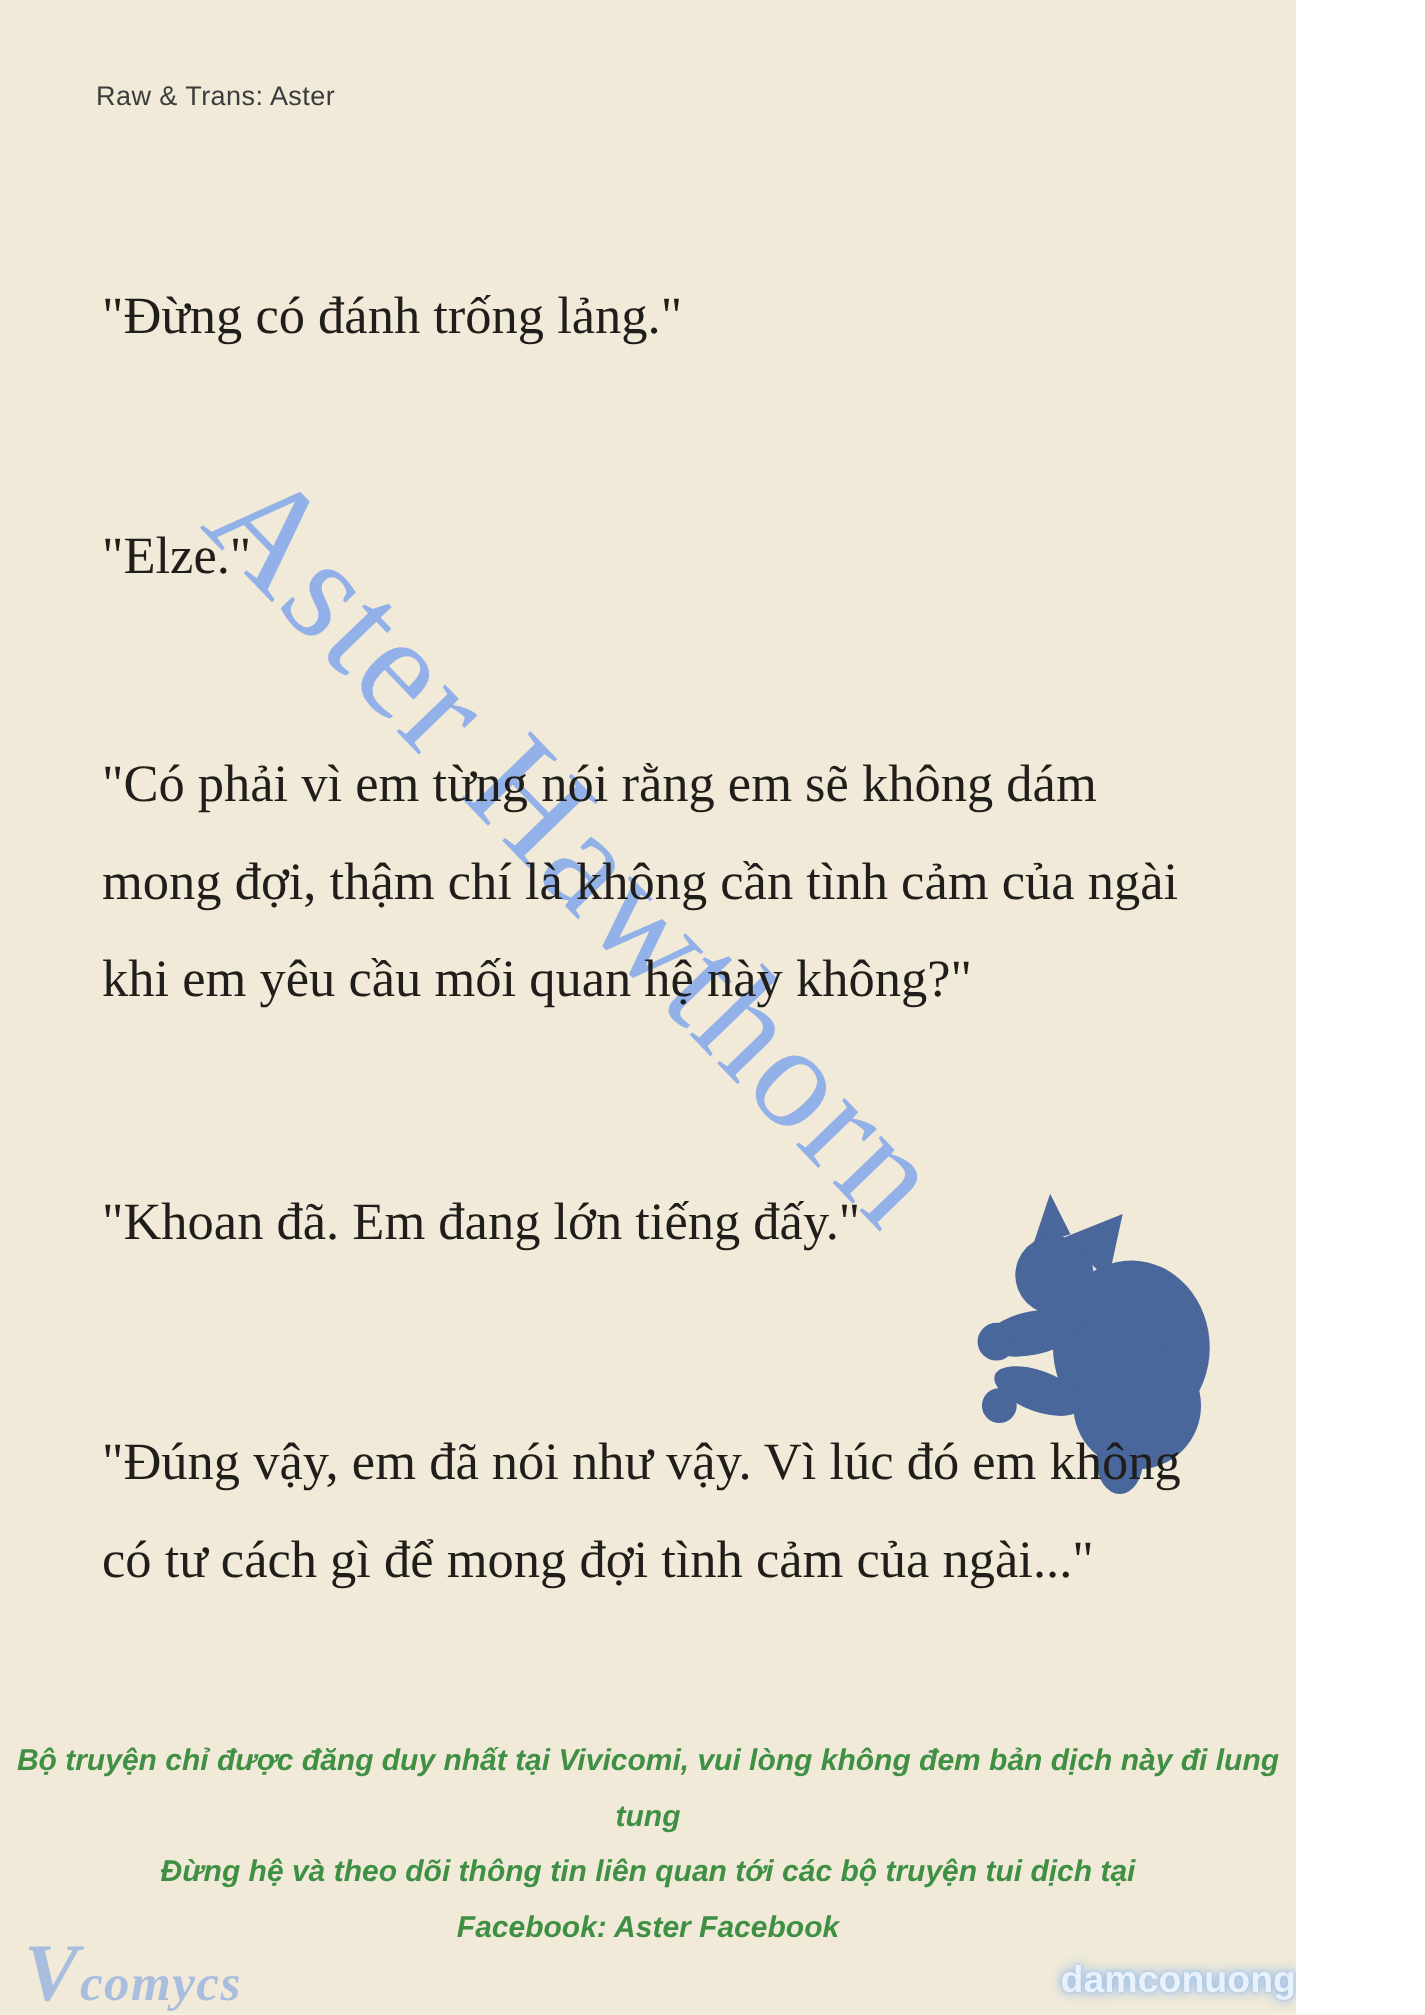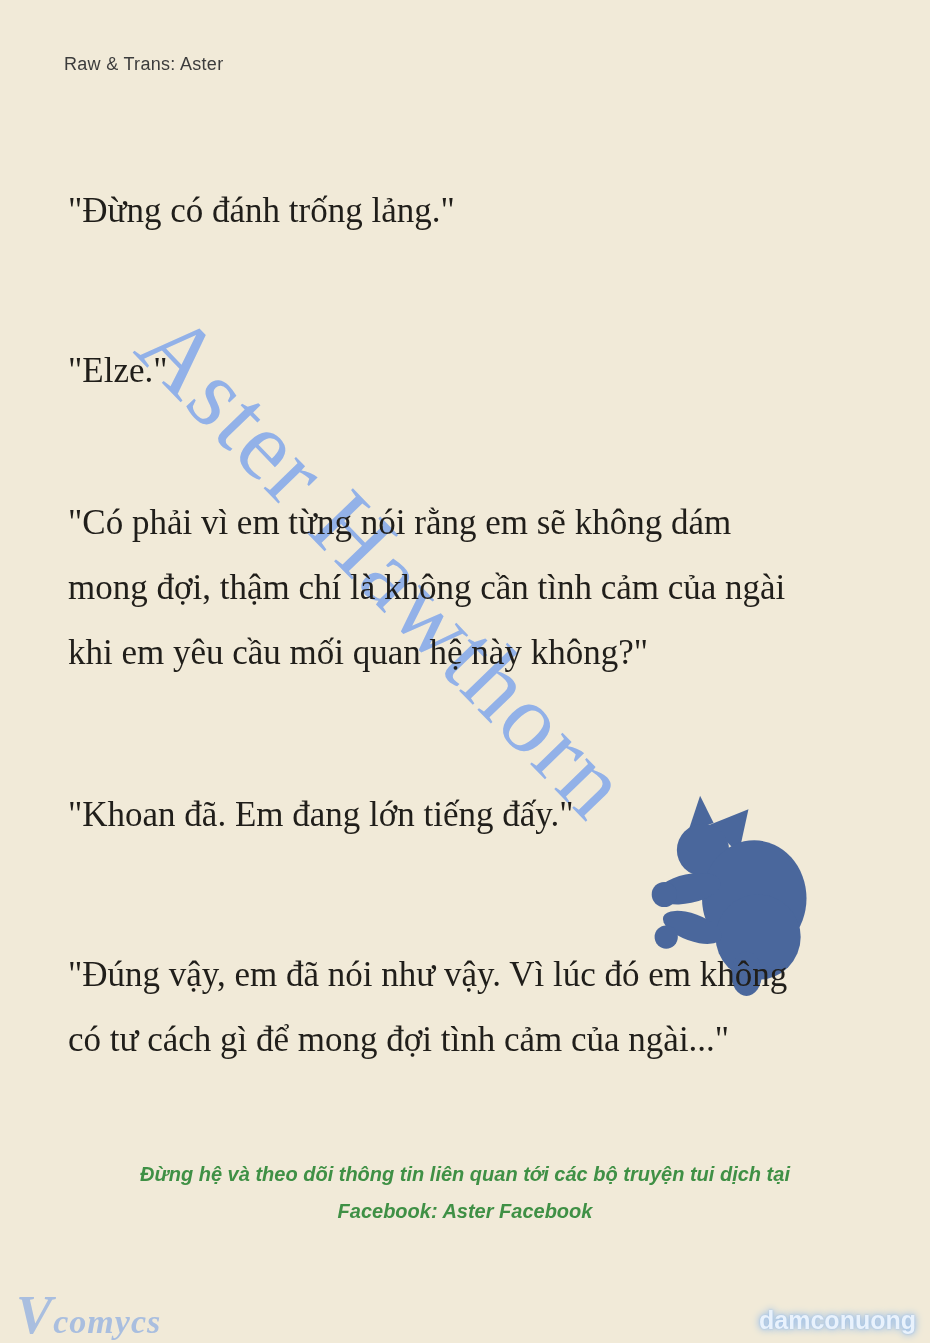--- a/index.html
+++ b/index.html
@@ -1,18 +1,18 @@
 <!DOCTYPE html>
 <html style="--bg: #f1ead8; --text: #201e1a; --watermark: #8badea; --cat: #4a679c; --footer-green: #3f9045; --logo-blue: #a9bedf; --glow-blue: #9fc0e8; --credit-gray: #3c3c3c;"><head>
 <meta charset="utf-8">
 <style>
   html,body{margin:0;padding:0;}
   .page{
     position:relative;
-    width:930px;height:1343px;
+    width:864px;height:1343px;
     background:var(--bg,#f1ead8);
     overflow:hidden;
     font-family:"Liberation Serif",serif;
   }
   .credit{
     position:absolute;left:64px;top:54px;
     font-family:"Liberation Sans",sans-serif;
     font-size:18px;color:var(--credit-gray,#3c3c3c);
     letter-spacing:.3px;
   }
@@ -55,21 +55,21 @@
   .vcomycs{
     position:absolute;left:16px;top:1284px;
     font-family:"Liberation Serif",serif;
     font-style:italic;font-weight:bold;
     font-size:34px;letter-spacing:1px;
     color:var(--logo-blue,#a9bedf);
     z-index:4;
   }
   .vcomycs::first-letter{font-size:1.6em;}
   .damconuong{
-    position:absolute;right:14px;top:1306px;
+    position:absolute;right:0;top:1306px;
     font-family:"Liberation Sans",sans-serif;
     font-weight:bold;font-size:25px;
     color:#e9f2fc;
     text-shadow:0 0 6px var(--glow-blue,#9fc0e8),0 0 2px var(--glow-blue,#9fc0e8),0 0 10px var(--glow-blue,#9fc0e8);
     z-index:4;
   }
 </style>
 </head>
 <body>
 
@@ -97,20 +97,21 @@
   <div class="para p1">"Đừng có đánh trống lảng."</div>
   <div class="para p2">"Elze."</div>
   <div class="para p3">"Có phải vì em từng nói rằng em sẽ không dám
 mong đợi, thậm chí là không cần tình cảm của ngài
 khi em yêu cầu mối quan hệ này không?"</div>
   <div class="para p4">"Khoan đã. Em đang lớn tiếng đấy."</div>
   <div class="para p5">"Đúng vậy, em đã nói như vậy. Vì lúc đó em không
 có tư cách gì để mong đợi tình cảm của ngài..."</div>
 
   <div class="footer">
+    <div>Bộ truyện chỉ được đăng duy nhất tại Vivicomi, vui lòng không đem bản dịch này đi lung tung</div>
     <div>Đừng hệ và theo dõi thông tin liên quan tới các bộ truyện tui dịch tại</div>
     <div>Facebook: Aster Facebook</div>
   </div>
 
   <div class="vcomycs">Vcomycs</div>
 
   <div class="damconuong">damconuong</div>
 
 </div>
 

